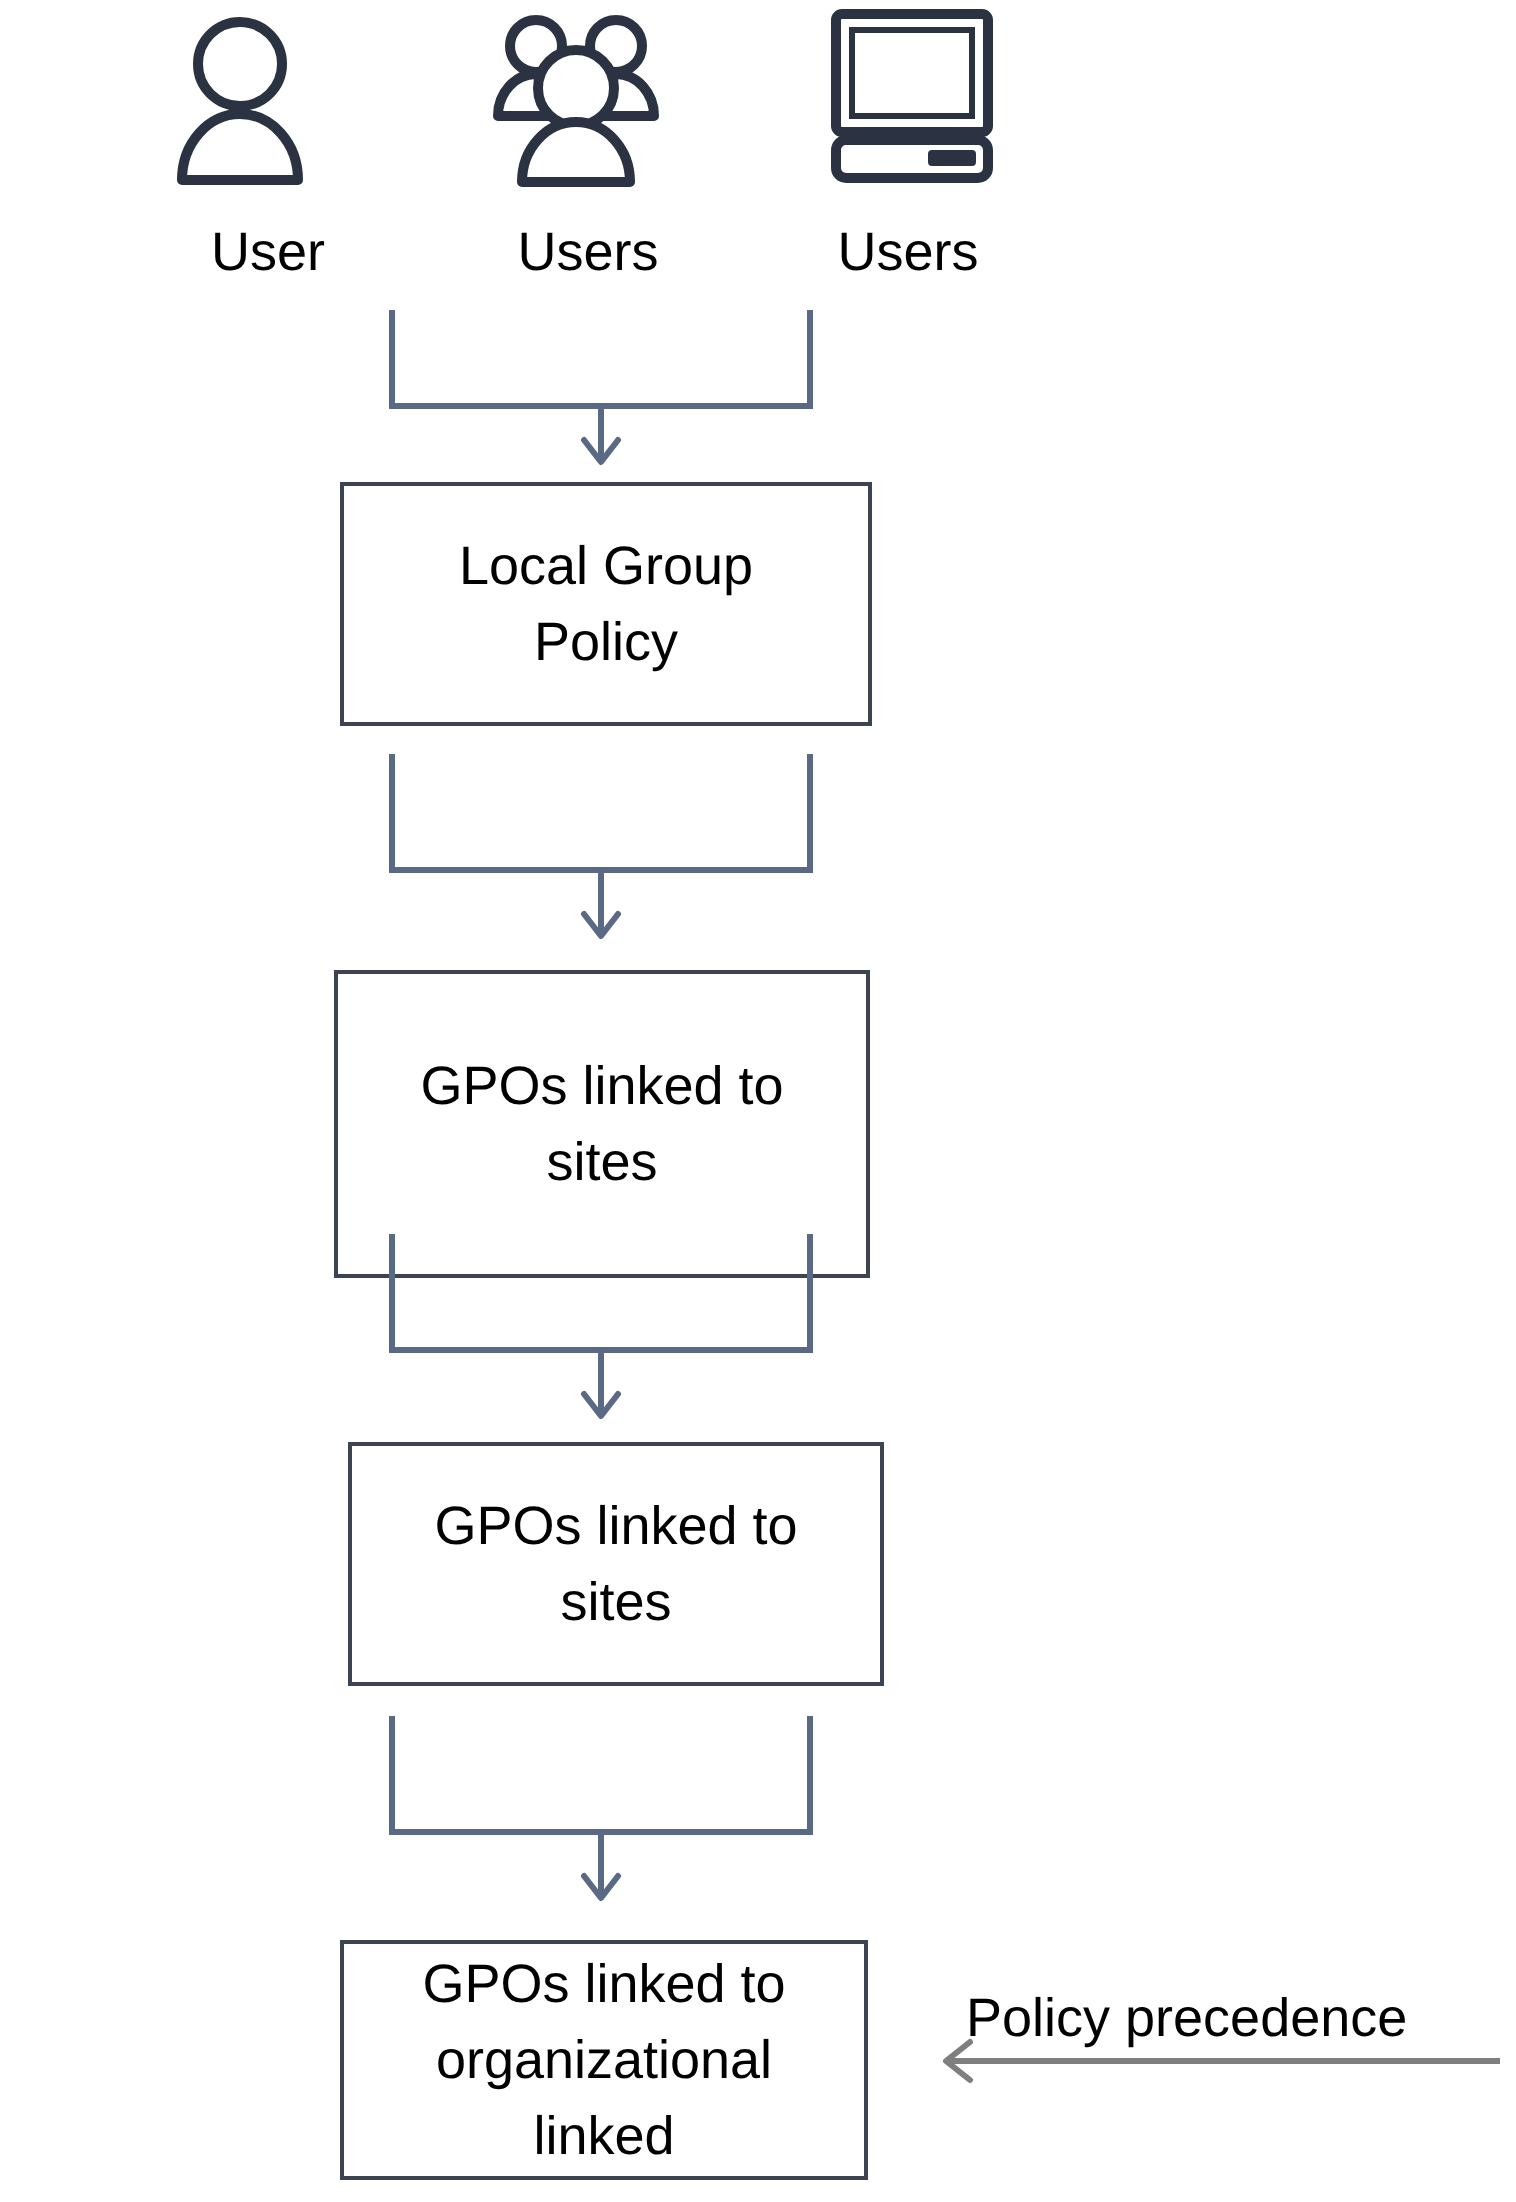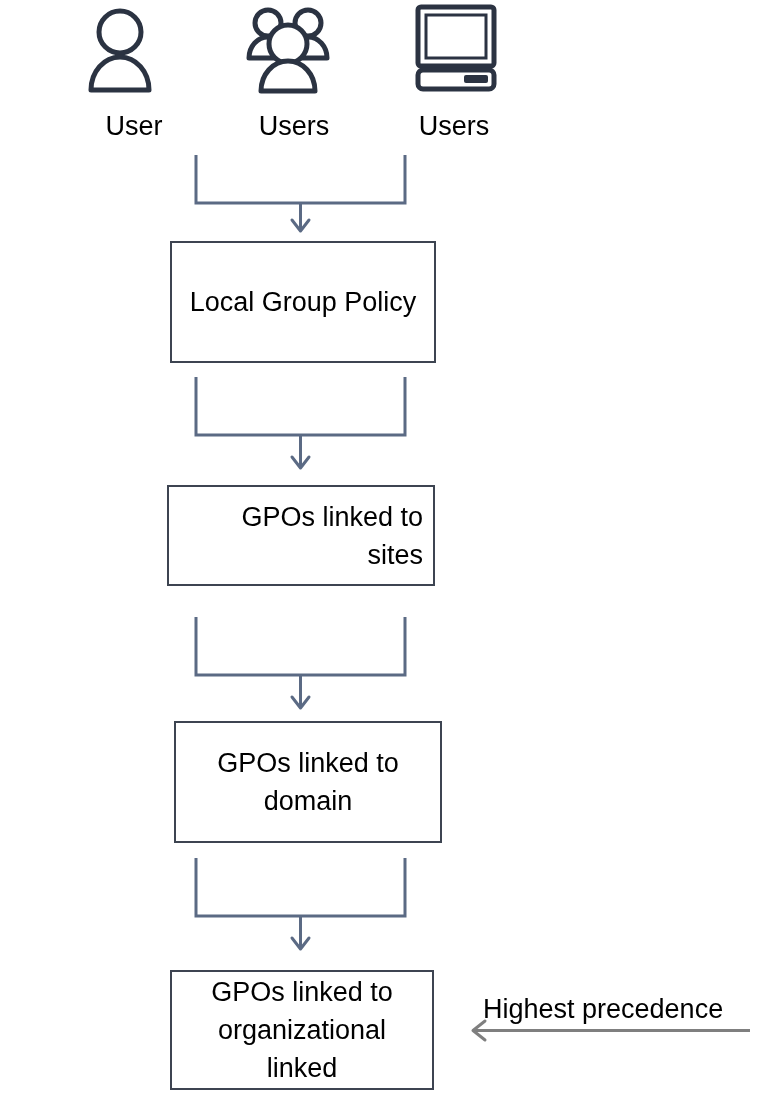--- a/index.html
+++ b/index.html
@@ -45,21 +45,21 @@
     box-sizing: border-box;
     border: 2px solid #3d4451;
     background: #ffffff;
     display: flex;
     align-items: center;
     justify-content: center;
     text-align: center;
     font-size: 27px;
     line-height: 38px;
     color: #000000;
-    padding: 0 10px;
+    padding: 0 22px;
   }
   .pbox .box-text { display: block; width: 100%; }
 
   
   .conn { position: absolute; }
   .conn svg { display: block; }
 
   
   .prec-label {
     position: absolute;
@@ -122,49 +122,49 @@
   </div>
 
   <div class="conn" style="left:168px; top:374px;">
     <svg width="240" height="100" viewBox="0 0 240 100">
       <path d="M 11 3 L 11 61 L 220 61 L 220 3" fill="none" stroke="#5b6a84" stroke-width="3"></path>
       <path d="M 115.5 61 L 115.5 93" fill="none" stroke="#5b6a84" stroke-width="3"></path>
       <path d="M 107 83 L 115.5 94 L 124 83" fill="none" stroke="#5b6a84" stroke-width="3" stroke-linecap="round" stroke-linejoin="round"></path>
     </svg>
   </div>
 
-  <div class="pbox" style="left:150px; top:485px; width:268px; height:101px;text-align:right;">
+  <div class="pbox" style="left:150px; top:485px; width:268px; height:154px;">
     <span class="box-text">GPOs linked to sites</span>
   </div>
 
   <div class="conn" style="left:168px; top:614px;">
     <svg width="240" height="100" viewBox="0 0 240 100">
       <path d="M 11 3 L 11 61 L 220 61 L 220 3" fill="none" stroke="#5b6a84" stroke-width="3"></path>
       <path d="M 115.5 61 L 115.5 93" fill="none" stroke="#5b6a84" stroke-width="3"></path>
       <path d="M 107 83 L 115.5 94 L 124 83" fill="none" stroke="#5b6a84" stroke-width="3" stroke-linecap="round" stroke-linejoin="round"></path>
     </svg>
   </div>
 
   <div class="pbox" style="left:157px; top:721px; width:268px; height:122px;">
-    <span class="box-text"><span>GPOs linked to</span><br><span>domain</span></span>
+    <span class="box-text"><span>GPOs linked to</span><br><span>sites</span></span>
   </div>
 
   <div class="conn" style="left:168px; top:855px;">
     <svg width="240" height="102" viewBox="0 0 240 102">
       <path d="M 11 3 L 11 61 L 220 61 L 220 3" fill="none" stroke="#5b6a84" stroke-width="3"></path>
       <path d="M 115.5 61 L 115.5 93" fill="none" stroke="#5b6a84" stroke-width="3"></path>
       <path d="M 107 83 L 115.5 94 L 124 83" fill="none" stroke="#5b6a84" stroke-width="3" stroke-linecap="round" stroke-linejoin="round"></path>
     </svg>
   </div>
 
   <div class="pbox" style="left:153px; top:970px; width:264px; height:120px;">
     <span class="box-text"><span>GPOs linked to</span><br><span>organizational linked</span></span>
   </div>
 
-  <div class="prec-label" style="left:466px; top:993px;">Highest precedence</div>
+  <div class="prec-label" style="left:466px; top:993px;">Policy precedence</div>
 
   <div class="prec-arrow" style="left:448px; top:1018px;">
     <svg width="290" height="26" viewBox="0 0 290 26">
       <path d="M 285 12.5 L 10 12.5" fill="none" stroke="#7f7f7f" stroke-width="3"></path>
       <path d="M 20 3 L 8 12.5 L 20 22" fill="none" stroke="#7f7f7f" stroke-width="3" stroke-linecap="round" stroke-linejoin="round"></path>
     </svg>
   </div>
 
 </div>
 

